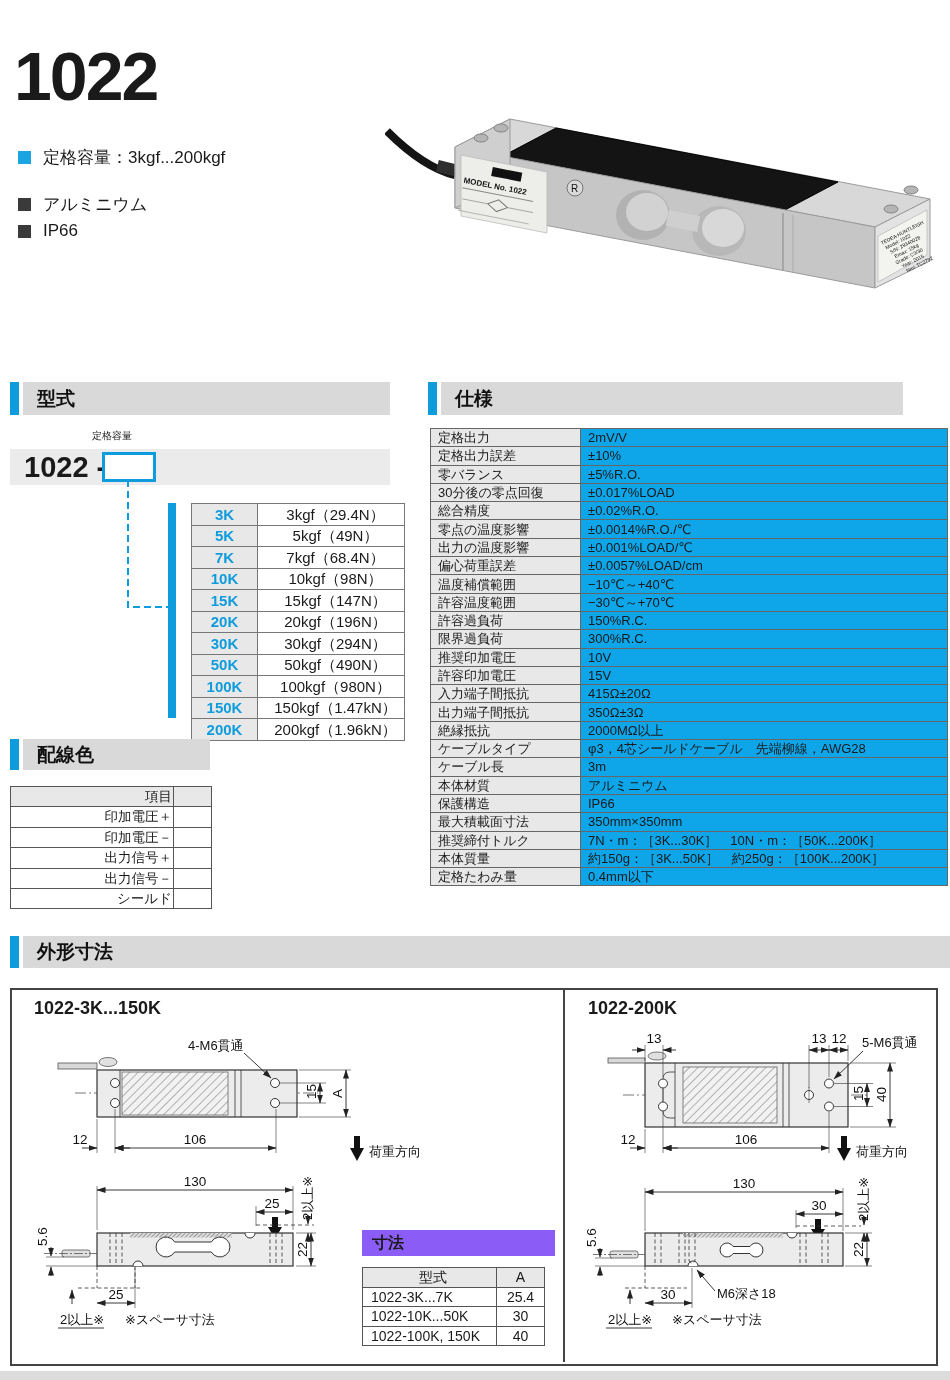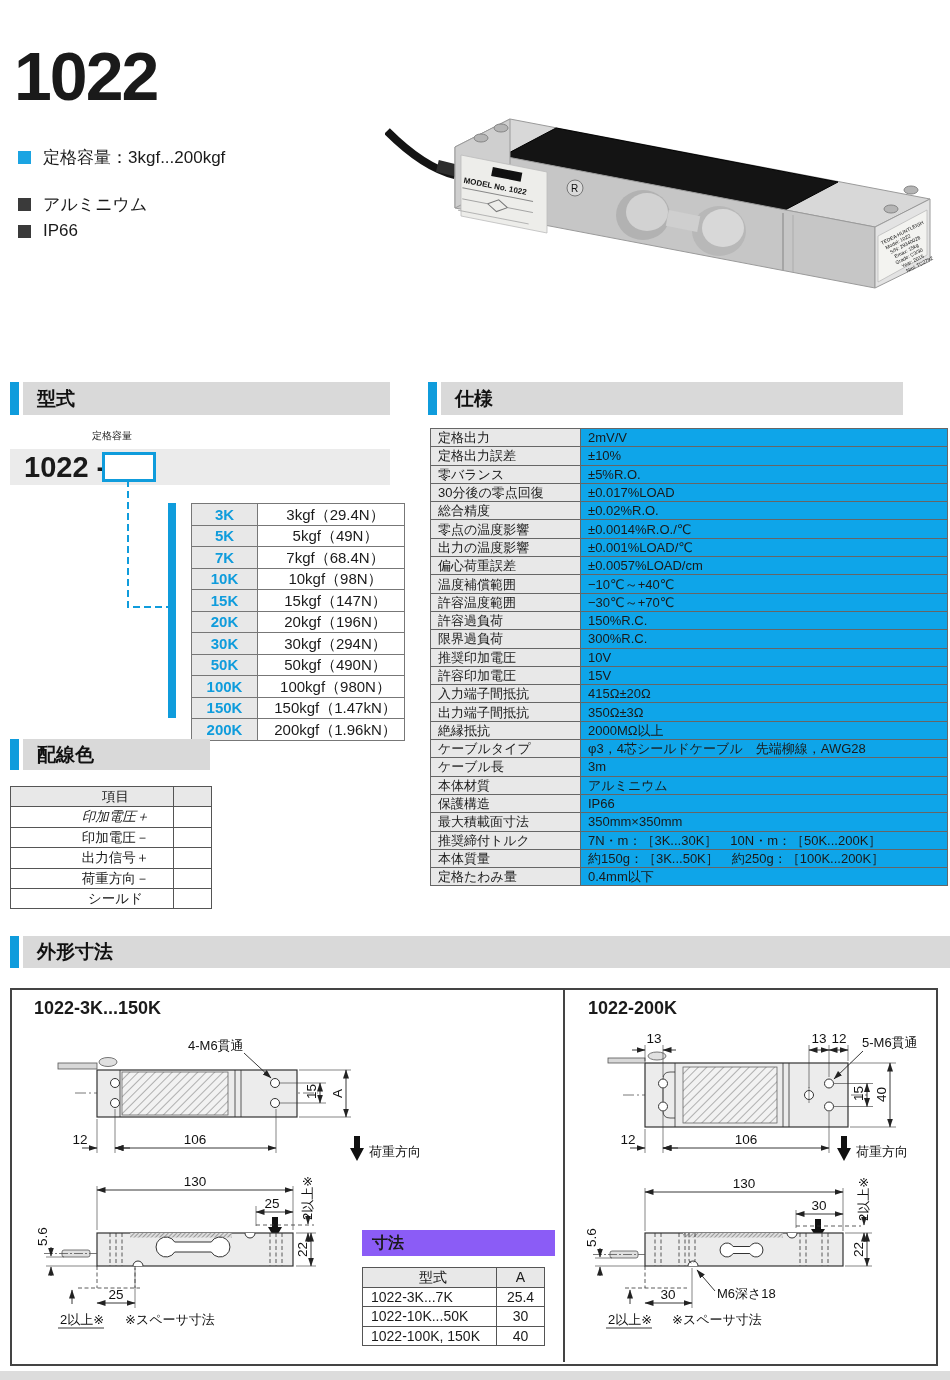--- a/index.html
+++ b/index.html
@@ -29,21 +29,21 @@
   table{border-collapse:collapse;table-layout:fixed;}
   td,th{overflow:hidden;white-space:nowrap;}
 
   .cap-table{width:214px;font-size:15px;}
   .cap-table td{border:1px solid #777;height:18.5px;line-height:1;text-align:center;}
   .cap-table .code{width:63px;background:#e8e8e8;color:#0f9cdc;font-weight:bold;text-align:center;}
   .cap-table .val{padding-left:10px;background:#fff;}
   .cap-bar{position:absolute;width:8px;background:#0f9cdc;}
 
   .wire-table{width:202px;font-size:13.5px;}
-  .wire-table td{border:1px solid #555;height:17.4px;text-align:center;line-height:1;background:#fff;padding-left:48px;}
+  .wire-table td{border:1px solid #555;height:17.4px;text-align:right;line-height:1;background:#fff;padding-left:48px;}
   .wire-table tr.head td{background:#e8e8e8;}
 
   .spec-table{width:518px;font-size:13px;}
   .spec-table td{border:1px solid #666;height:17.3px;line-height:1;padding:0 7px;background:#0ea5e9;}
   .spec-table td.k{width:135px;background:#e8e8e8;}
 
   .size-head{position:absolute;background:#8b5cf6;font-weight:bold;font-size:16px;
              display:flex;align-items:center;padding-left:10px;}
   .size-table{width:183px;font-size:14px;}
   .size-table td{border:1px solid #555;height:16.5px;line-height:1;background:#fff;}
@@ -209,33 +209,33 @@
     <div class="lab">配線色</div>
   </div>
   <table class="wire-table abs" style="left:10px;top:786px;">
     <tbody>
 
     <tr class="head">
         <td style="width:113px;">項目</td>
         <td>線色</td>
       </tr>
         <tr>
-        <td style="width:113px;font-style:italic;">印加電圧＋</td>
+        <td style="width:113px;">印加電圧＋</td>
         <td>緑</td>
       </tr>
         <tr>
         <td style="width:113px;">印加電圧－</td>
         <td>黒</td>
       </tr>
         <tr>
         <td style="width:113px;">出力信号＋</td>
         <td>赤</td>
       </tr>
         <tr>
-        <td style="width:113px;">荷重方向－</td>
+        <td style="width:113px;">出力信号－</td>
         <td>白</td>
       </tr>
         <tr>
         <td style="width:113px;">シールド</td>
         <td>シールド</td>
       </tr>
       </tbody>
   </table>
 
   <div class="sec-head" style="left:428px;top:382px;width:475px;height:33px;">

